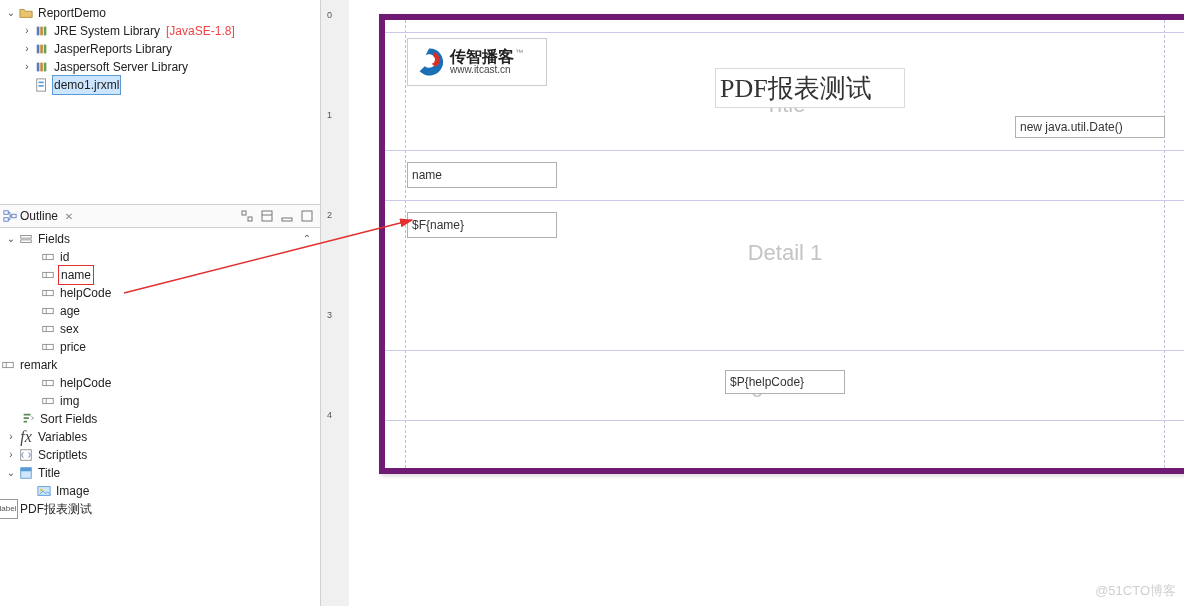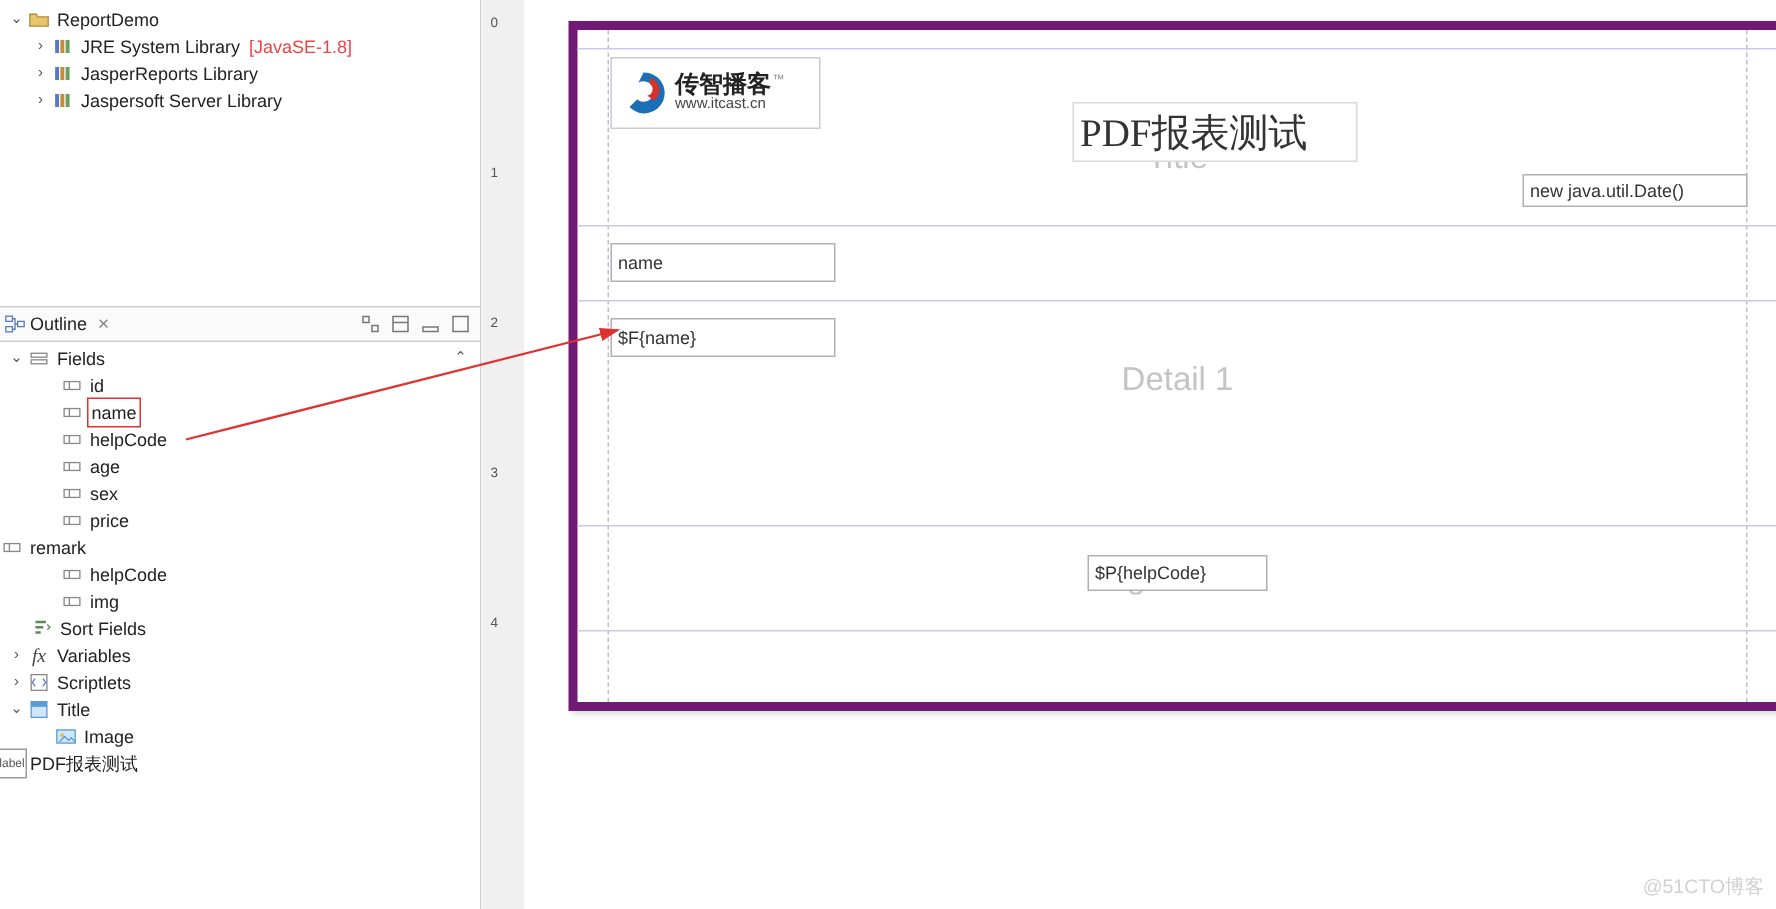--- a/index.html
+++ b/index.html
@@ -89,20 +89,30 @@
         <span class="tw">›</span>
         <span class="ic">
           <svg class="svg-ico" viewBox="0 0 16 16">
               <rect x="2" y="3" width="3" height="10" fill="#5a7abf"></rect>
               <rect x="6" y="3" width="3" height="10" fill="#c88b3a"></rect>
               <rect x="10" y="3" width="3" height="10" fill="#6aa05a"></rect>
             </svg>
         </span>
         <span class="lbl">Jaspersoft Server Library</span>
       </div>
+      <div class="tree-row" style="padding-left:34px">
+        <span class="ic">
+          <svg class="svg-ico" viewBox="0 0 16 16">
+              <rect x="2" y="1" width="10" height="14" fill="#fff" stroke="#888"></rect>
+              <rect x="4" y="4" width="6" height="2" fill="#6aa0d8"></rect>
+              <rect x="4" y="8" width="6" height="2" fill="#6aa0d8"></rect>
+            </svg>
+        </span>
+        <span class="lbl sel">demo1.jrxml</span>
+      </div>
     </div>
 
     <div class="outline-hdr">
       <div class="ttl">
         <span class="ic">
           <svg class="svg-ico" viewBox="0 0 16 16">
               <rect x="1" y="2" width="5" height="4" fill="none" stroke="#5a7abf"></rect>
               <rect x="1" y="10" width="5" height="4" fill="none" stroke="#5a7abf"></rect>
               <rect x="10" y="6" width="5" height="4" fill="none" stroke="#5a7abf"></rect>
               <path d="M6 4h2v8H6M8 8h2" fill="none" stroke="#5a7abf"></path>
@@ -239,21 +249,21 @@
             <svg class="svg-ico" viewBox="0 0 16 16">
               <path d="M3 3h8M3 7h6M3 11h4" stroke="#5a8a5a" stroke-width="2"></path>
               <path d="M12 5l2 2-2 2" fill="none" stroke="#5a8a5a"></path>
             </svg>
           </span>
         <span class="lbl">Sort Fields</span>
       </div>
       <div class="tree-row" style="padding-left:4px">
         <span class="tw">›</span>
         <span class="ic">
-            <span style="font-style:italic;font-family:serif;color:#444;font-size:13px">fx</span>
+            <span style="font-style:italic;font-family:serif;color:#444;font-size:16px">fx</span>
           </span>
         <span class="lbl">Variables</span>
       </div>
       <div class="tree-row" style="padding-left:4px">
         <span class="tw">›</span>
         <span class="ic">
             <svg class="svg-ico" viewBox="0 0 16 16">
               <rect x="2" y="2" width="12" height="12" fill="#fff" stroke="#888"></rect>
               <path d="M5 5l-2 3 2 3M11 5l2 3-2 3" fill="none" stroke="#5a7abf"></path>
             </svg>

